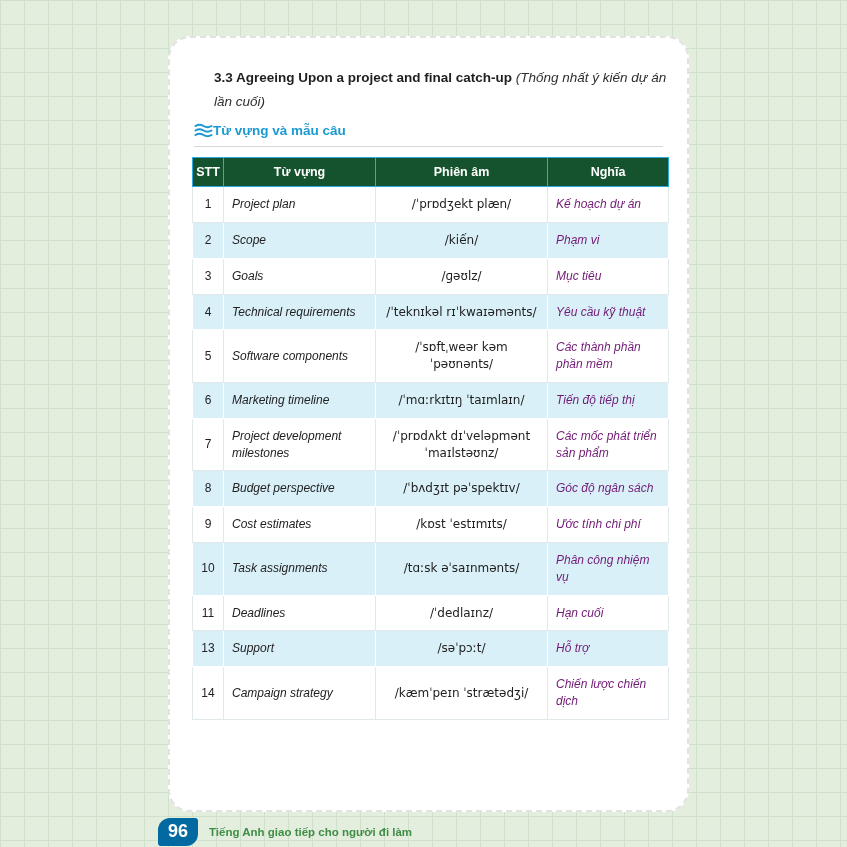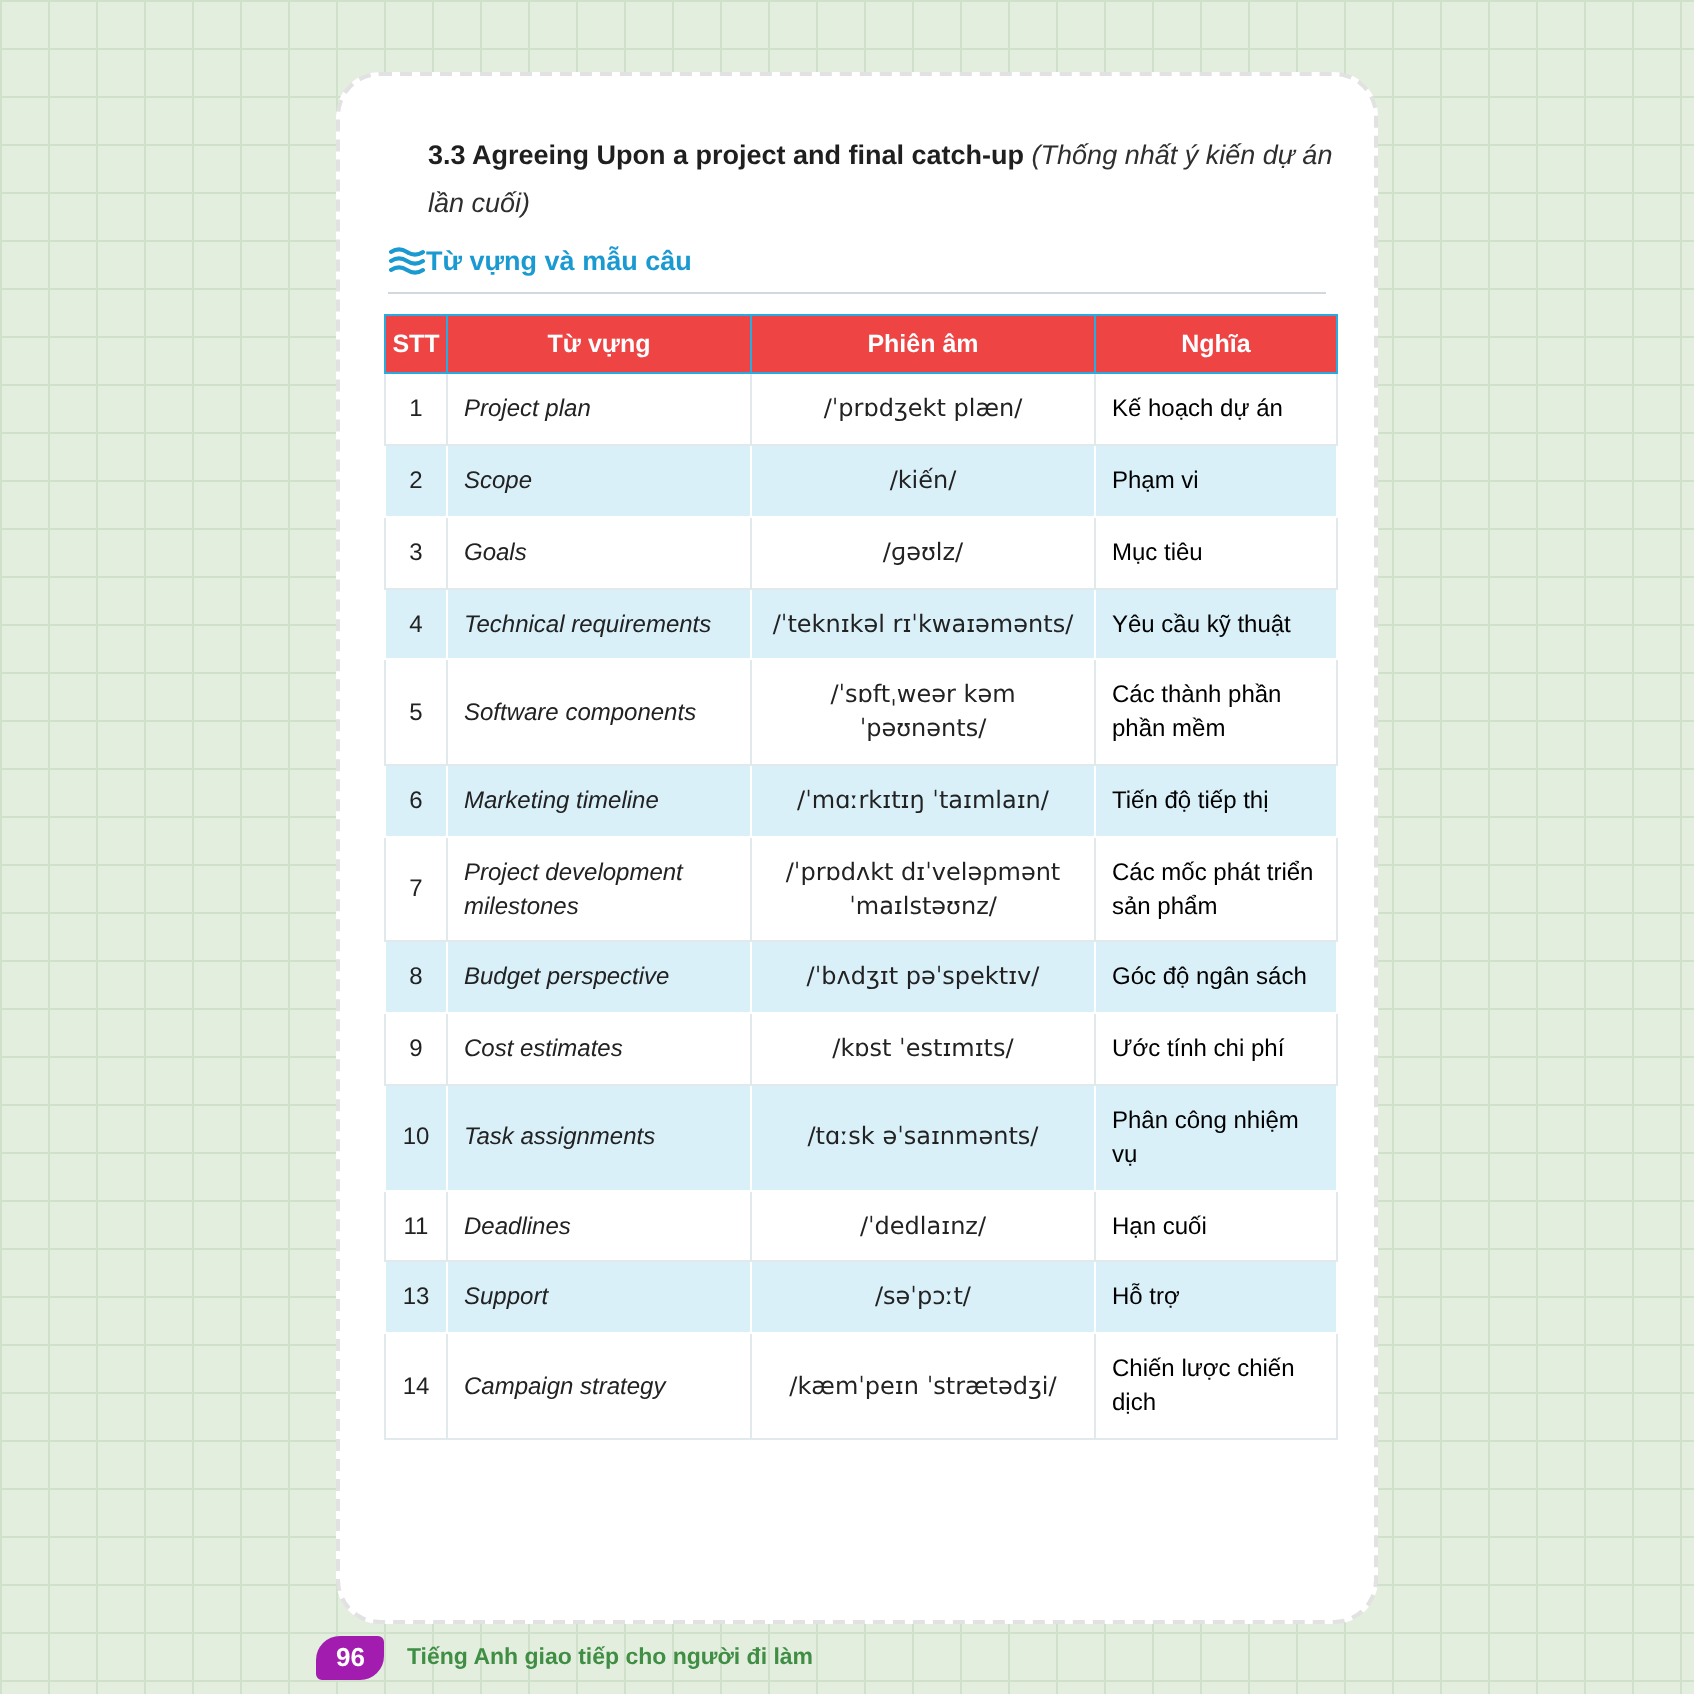--- a/index.html
+++ b/index.html
@@ -51,21 +51,21 @@
 
   table.vocab {
     border-collapse: collapse;
     width: 477px;
     margin-top: 10px;
     table-layout: fixed;
     font-size: 12px;
     border: 1px solid #e2e9ec;
   }
   thead th {
-    background: #ef4444;
+    background: #14532d;
     color: #ffffff;
     font-weight: bold;
     font-size: 12.5px;
     padding: 7px 4px;
     border: 1px solid #2aabdf;
     text-align: center;
   }
   td {
     border: 1px solid #e2e9ec;
     padding: 9px 8px;
@@ -74,36 +74,36 @@
     line-height: 1.4;
     background: #ffffff;
   }
   tbody tr:nth-child(even) td {
     background: #d9f0f9;
     border-color: #ffffff;
   }
   .col-stt     { width: 31px;  text-align: center; padding-left: 2px; padding-right: 2px; }
   .col-word    { width: 152px; font-style: italic; }
   .col-ipa     { width: 172px; text-align: center; font-family: "DejaVu Sans", sans-serif; font-size: 12px; }
-  .col-meaning { width: 121px; color: #000000; }
+  .col-meaning { width: 121px; font-style: italic; color: #701a75; }
   thead .col-stt, thead .col-word, thead .col-ipa, thead .col-meaning {
     font-style: normal; color: #ffffff; font-family: "Liberation Sans", sans-serif; font-size: 12.5px;
   }
 
   .footer {
     position: absolute;
     left: 158px; top: 818px;
     display: flex;
     align-items: center;
     gap: 11px;
   }
   .page-badge {
-    background: #a21caf;
+    background: #0369a1;
     color: #ffffff;
-    font-size: 13px;
+    font-size: 18px;
     font-weight: bold;
     padding: 3px 10px 4px 10px;
     border-radius: 12px 3px 12px 3px;
   }
   .footer-text {
     color: #3f8e44;
     font-size: 11.5px;
     font-weight: 600;
   }
 </style>

